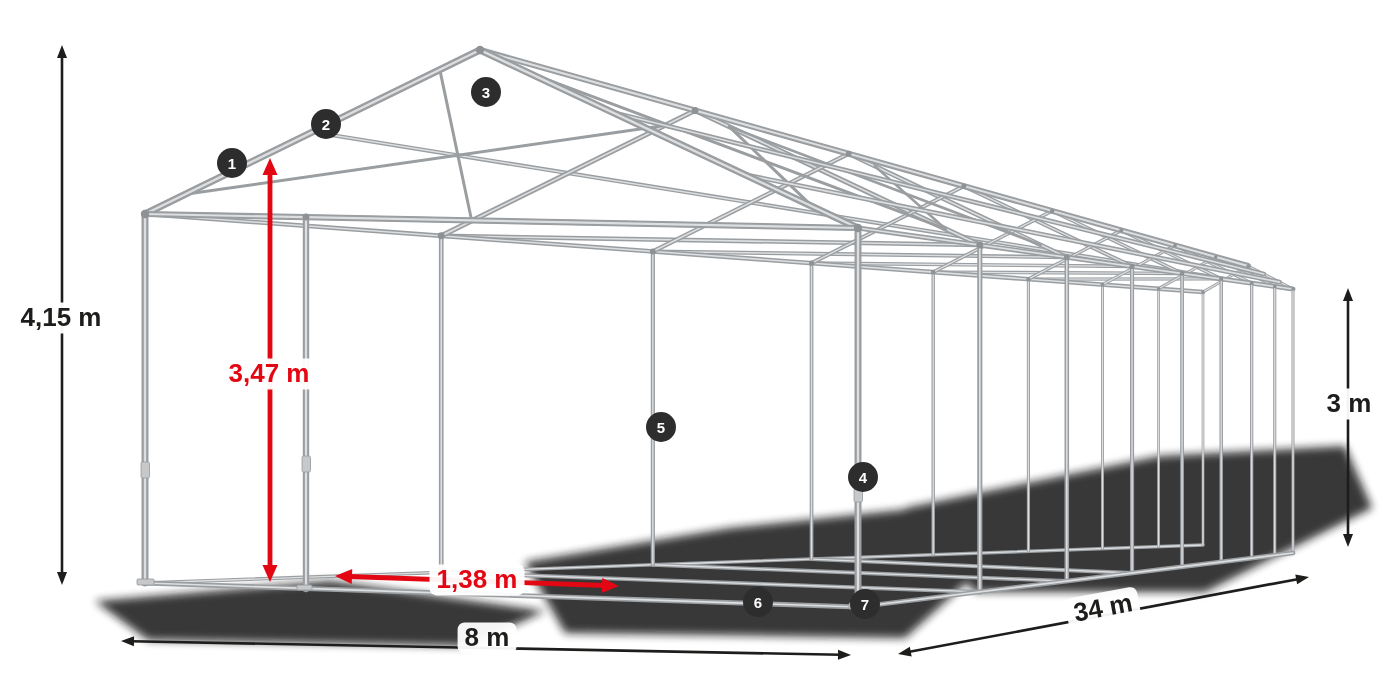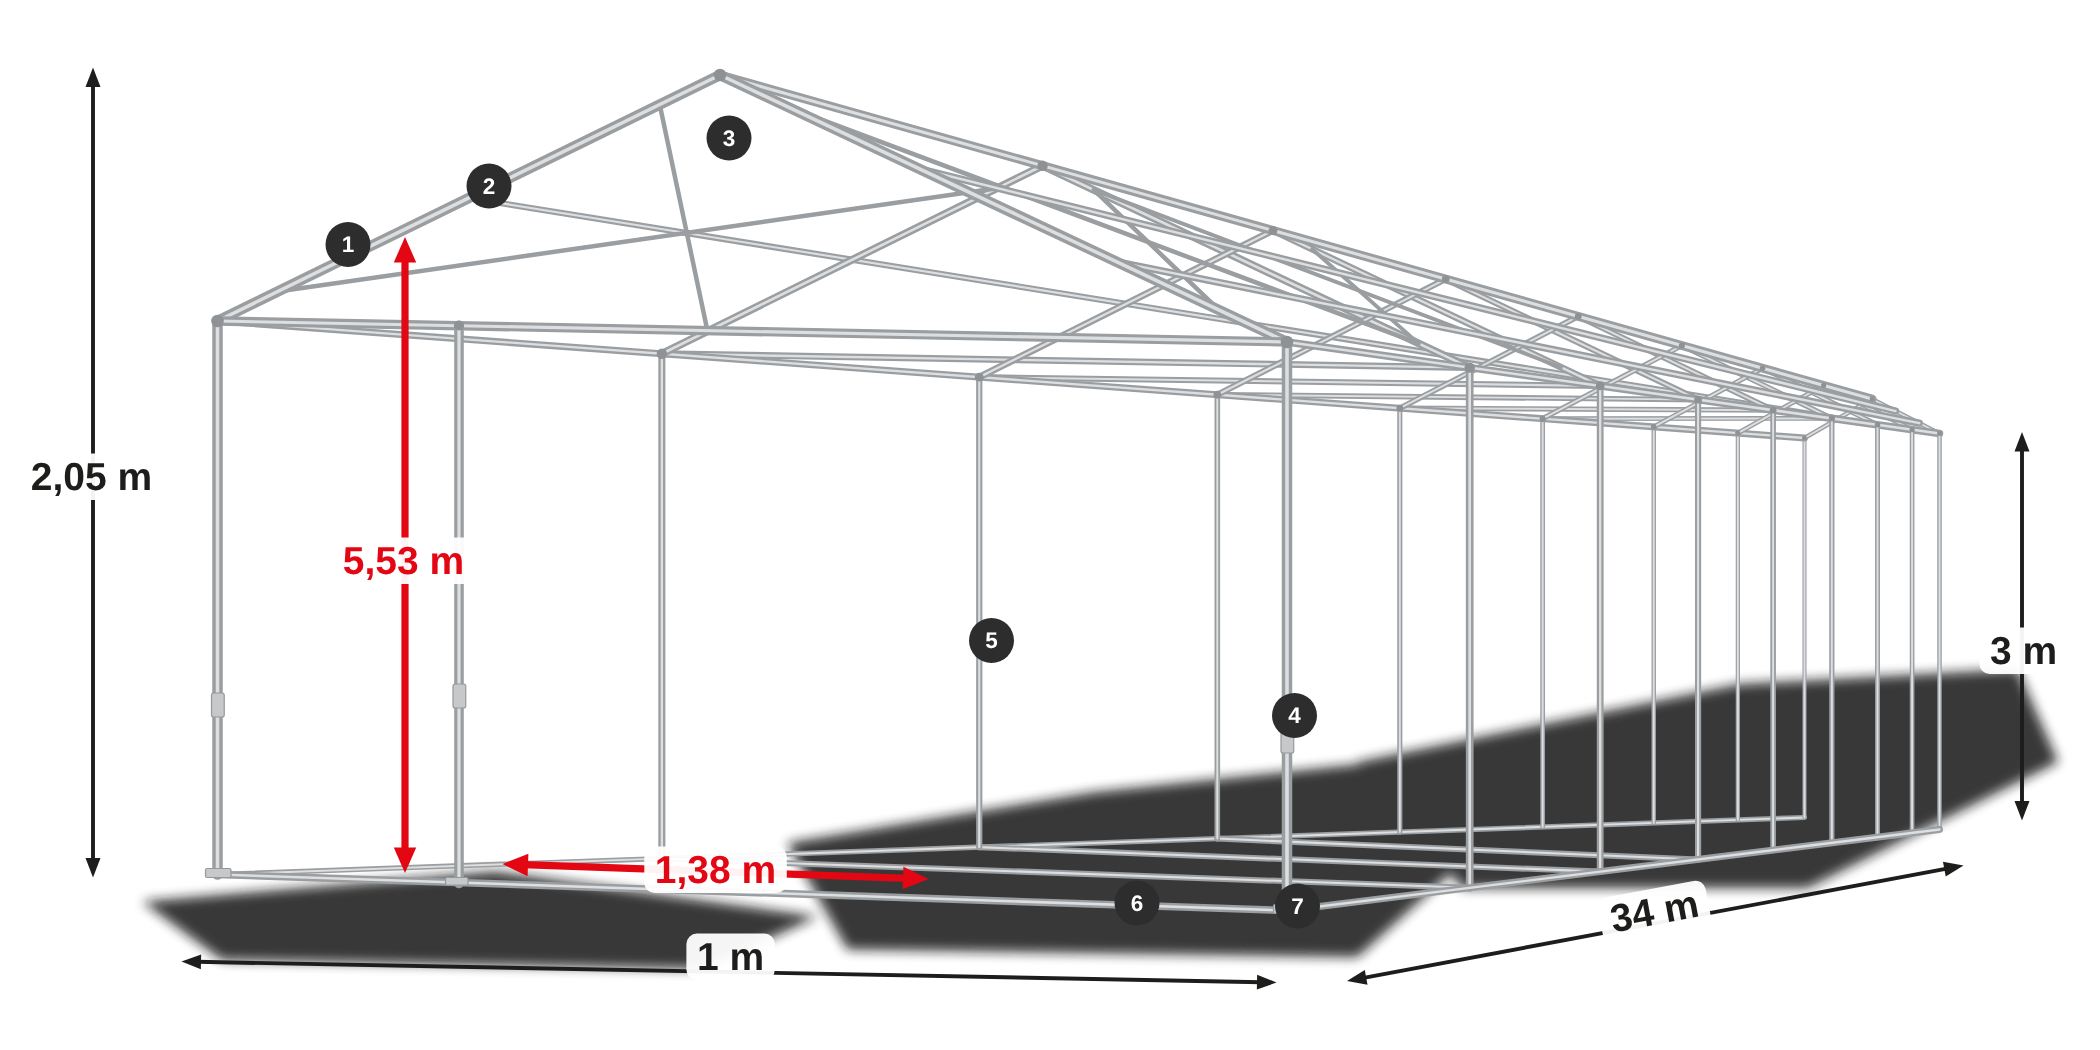--- a/index.html
+++ b/index.html
@@ -205,25 +205,25 @@
         <polygon points="1309,577 1295.3015890453564,574.4793775931923 1297.1430304620947,584.3083700903267" fill="#1d1d1b"></polygon>
         <line x1="270" y1="171.6" x2="270" y2="568.4" stroke="#e30613" stroke-width="4.8" stroke-linecap="butt"></line>
         <polygon points="270,158 262.5,175 277.5,175" fill="#e30613"></polygon>
         <polygon points="270,582 277.5,565 262.5,565" fill="#e30613"></polygon>
         <line x1="348.59157696466997" y1="576.4785766536855" x2="605.4084230353301" y2="585.5214233463145" stroke="#e30613" stroke-width="4.8" stroke-linecap="butt"></line>
         <polygon points="335,576 351.7255502571138,584.0935757608588 352.2533921545611,569.1028658733551" fill="#e30613"></polygon>
         <polygon points="619,586 602.2744497428862,577.9064242391412 601.7466078454388,592.8971341266449" fill="#e30613"></polygon>
       </g>
   </svg>
 
-  <div class="dim-label" style="left:61px;top:318px">2,05 m</div>
-  <div class="dim-label red" style="left:269px;top:374px">5,53 m</div>
+  <div class="dim-label" style="left:61px;top:318px">4,15 m</div>
+  <div class="dim-label red" style="left:269px;top:374px">3,47 m</div>
   <div class="dim-label red" style="left:477px;top:580px">1,38 m</div>
-  <div class="dim-label" style="left:1349px;top:434px">3 m</div>
-  <div class="dim-label" style="left:487px;top:638px">1 m</div>
+  <div class="dim-label" style="left:1349px;top:404px">3 m</div>
+  <div class="dim-label" style="left:487px;top:638px">8 m</div>
   <div class="dim-label rot" style="left:1103px;top:608px">34 m</div>
 
   <div class="badge" style="left:232px;top:163px">1</div>
   <div class="badge" style="left:326px;top:124px">2</div>
   <div class="badge" style="left:486px;top:92px">3</div>
   <div class="badge" style="left:863px;top:477px">4</div>
   <div class="badge" style="left:661px;top:427px">5</div>
   <div class="badge" style="left:758px;top:602px">6</div>
   <div class="badge" style="left:865px;top:604px">7</div>
 

